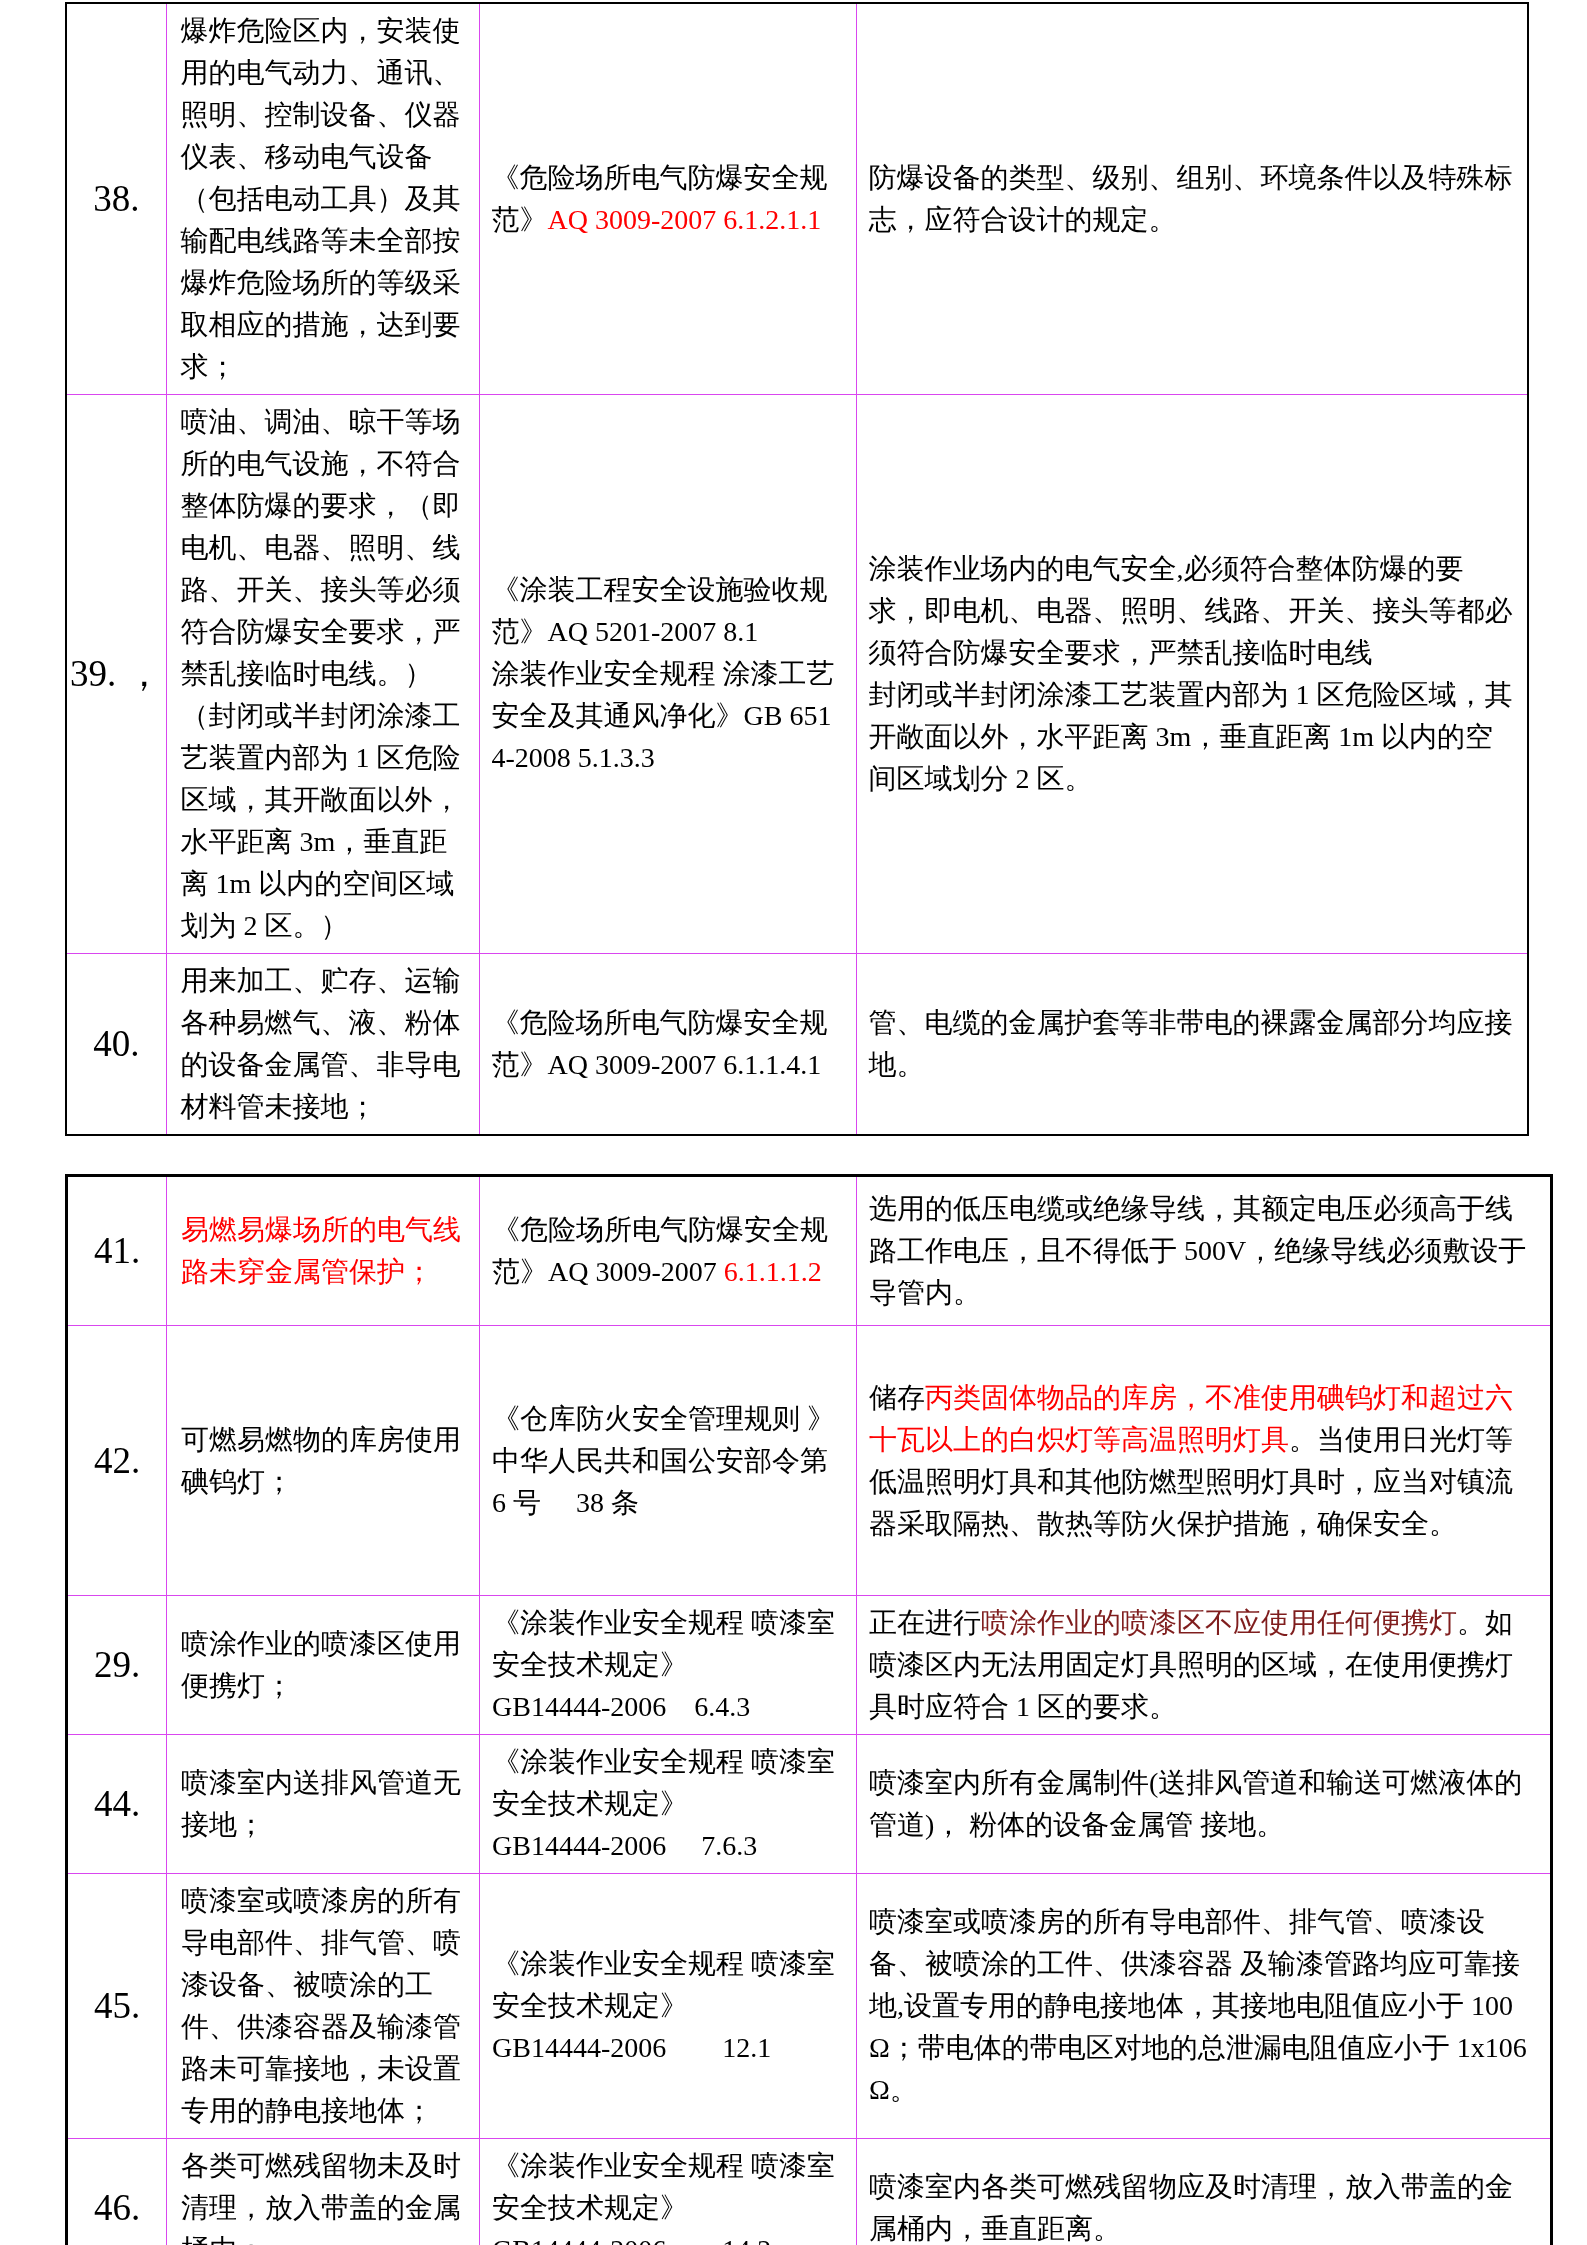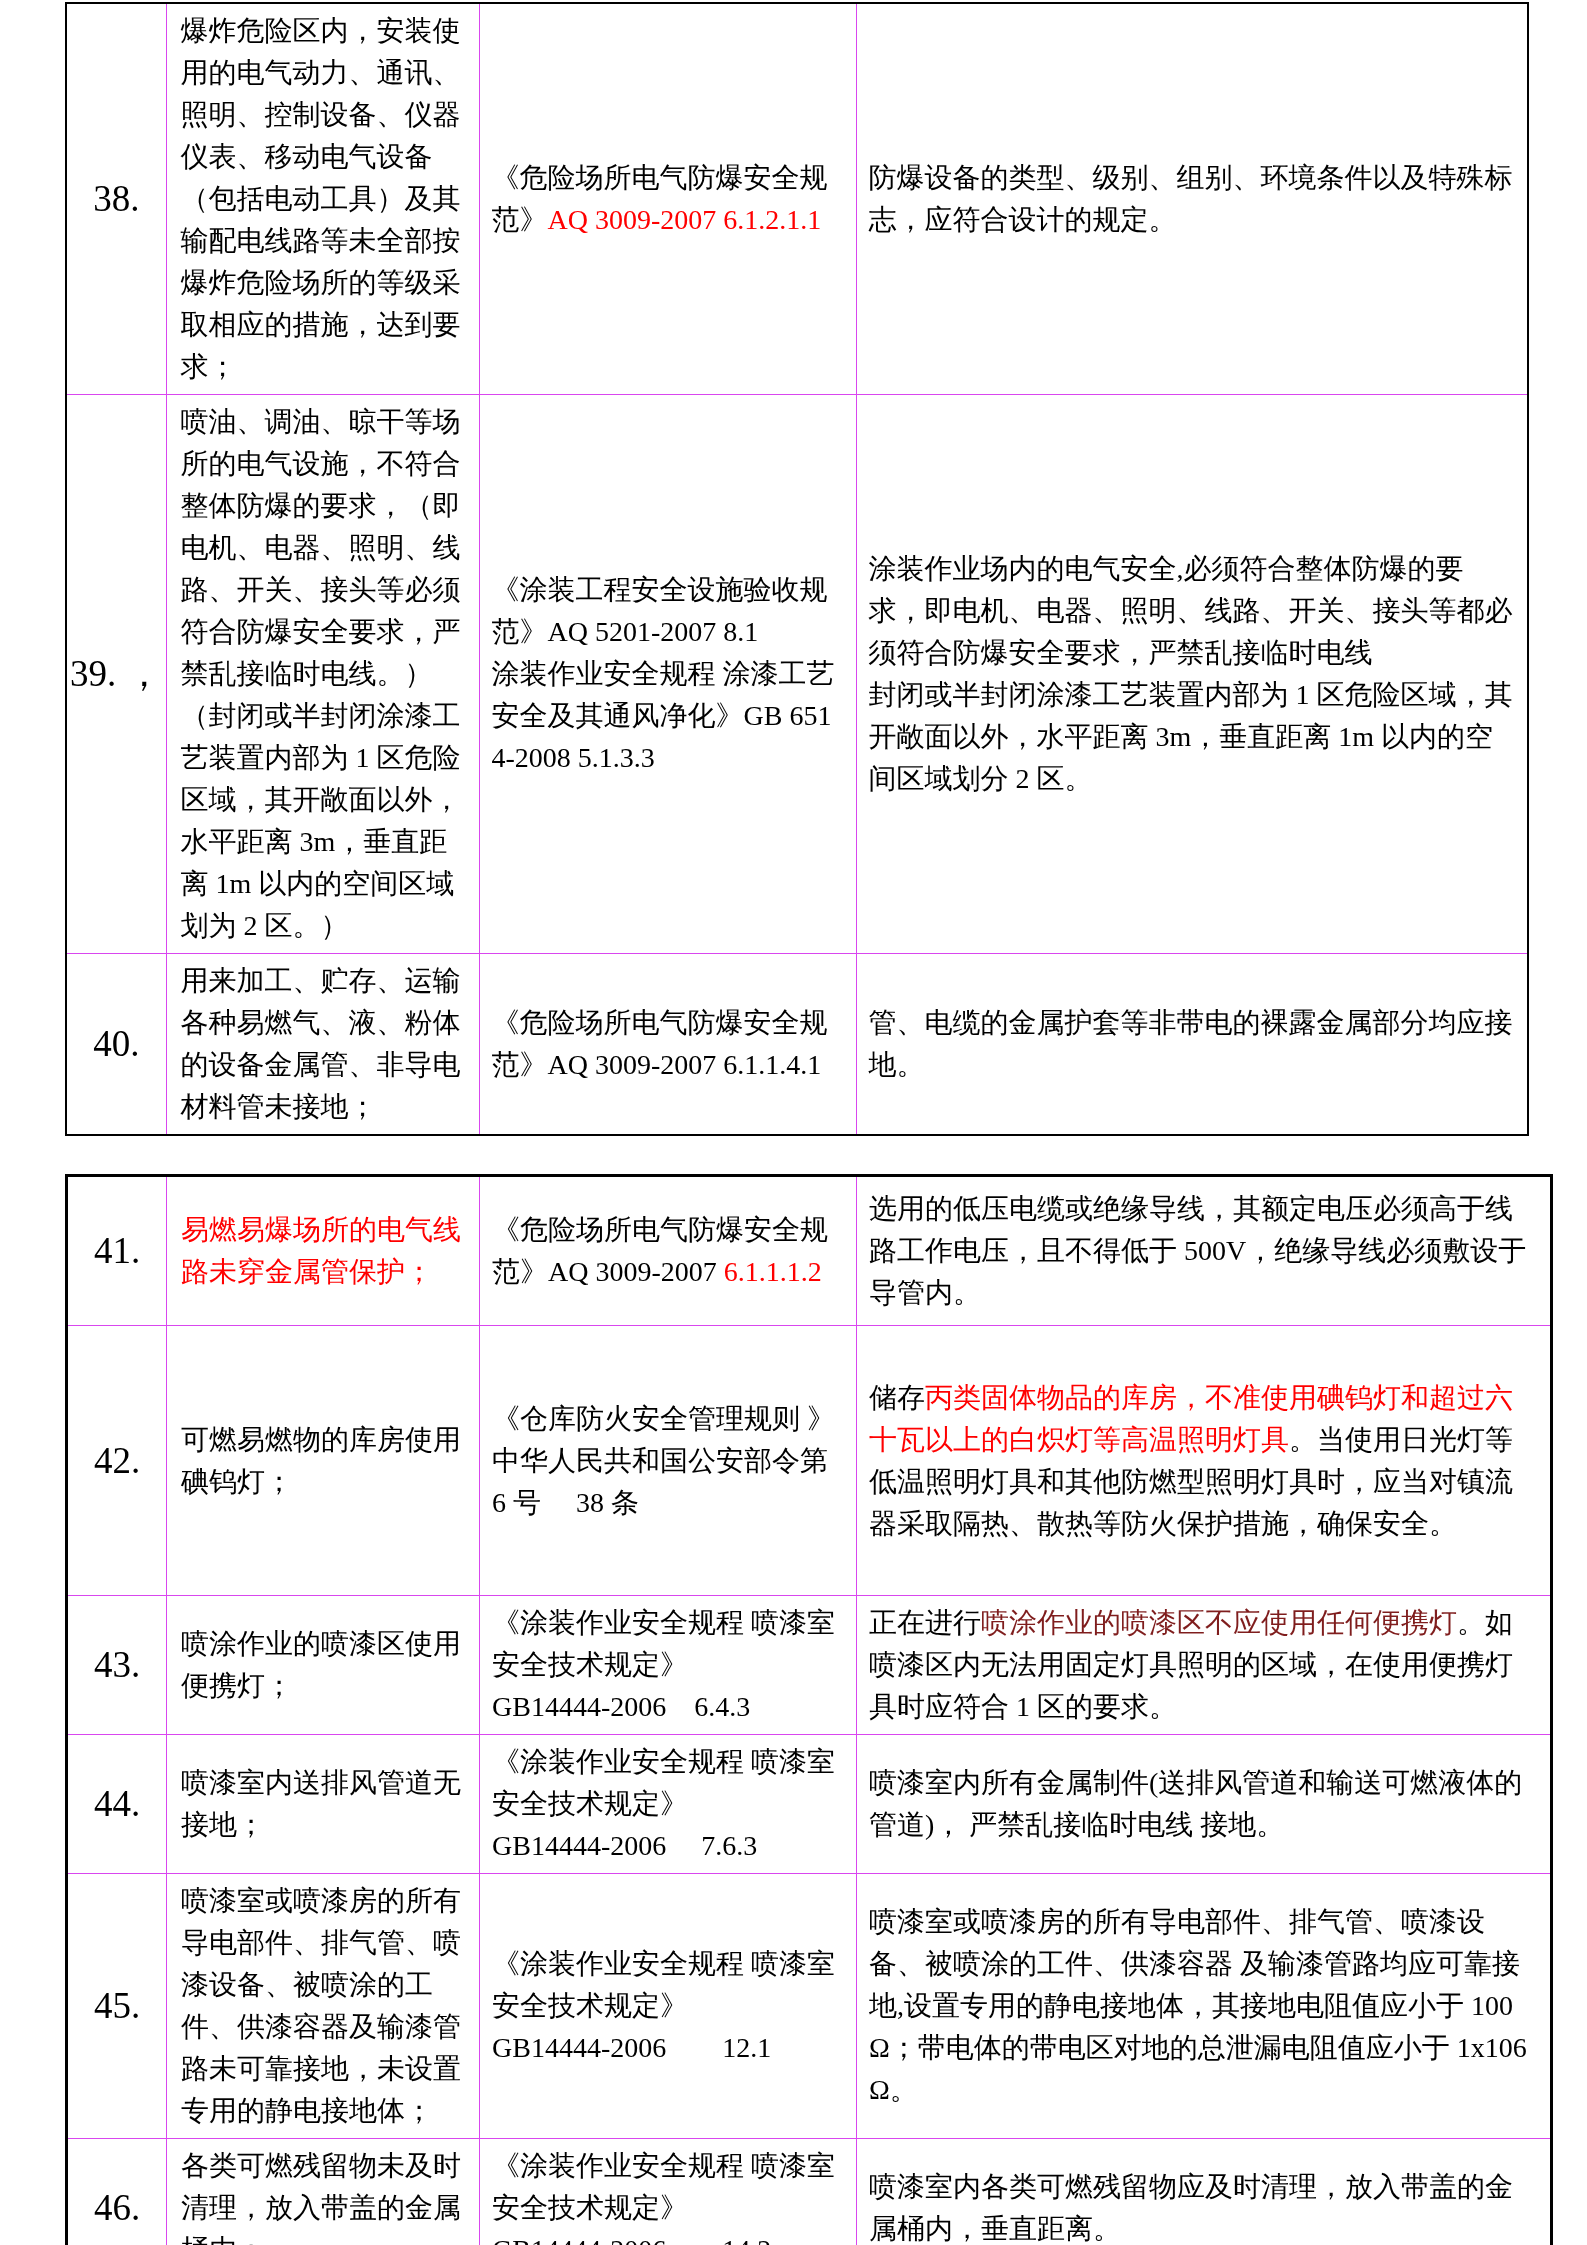--- a/index.html
+++ b/index.html
@@ -84,32 +84,32 @@
           <td class="c-basis"><span class="seg">《危险场所电气防爆安全规范》AQ 3009-2007 </span><span class="seg red" style="color: rgb(255, 0, 0);">6.1.1.1.2</span></td>
           <td class="c-req"><span class="seg">选用的低压电缆或绝缘导线，其额定电压必须高于线路工作电压，且不得低于 500V，绝缘导线必须敷设于导管内。</span></td>
         </tr>
         <tr style="height: 270px;">
           <td class="c-num">42.</td>
           <td class="c-issue"><span class="seg">可燃易燃物的库房使用碘钨灯；</span></td>
           <td class="c-basis"><span class="seg">《仓库防火安全管理规则 》中华人民共和国公安部令第 6 号　 38 条</span></td>
           <td class="c-req"><span class="seg">储存</span><span class="seg red" style="color: rgb(255, 0, 0);">丙类固体物品的库房，不准使用碘钨灯和超过六十瓦以上的白炽灯等高温照明灯具</span><span class="seg">。当使用日光灯等低温照明灯具和其他防燃型照明灯具时，应当对镇流器采取隔热、散热等防火保护措施，确保安全。</span></td>
         </tr>
         <tr style="height: 138px;">
-          <td class="c-num">43.</td>
+          <td class="c-num">29.</td>
           <td class="c-issue"><span class="seg">喷涂作业的喷漆区使用便携灯；</span></td>
           <td class="c-basis"><span class="seg">《涂装作业安全规程 喷漆室安全技术规定》
 GB14444-2006　6.4.3</span></td>
           <td class="c-req"><span class="seg">正在进行</span><span class="seg red" style="color: #7f1d1d;">喷涂作业的喷漆区不应使用任何便携灯</span><span class="seg">。如喷漆区内无法用固定灯具照明的区域，在使用便携灯具时应符合 1 区的要求。</span></td>
         </tr>
         <tr style="height: 128px;">
           <td class="c-num">44.</td>
           <td class="c-issue"><span class="seg">喷漆室内送排风管道无接地；</span></td>
           <td class="c-basis"><span class="seg">《涂装作业安全规程 喷漆室安全技术规定》
 GB14444-2006　 7.6.3</span></td>
-          <td class="c-req"><span class="seg">喷漆室内所有金属制件(送排风管道和输送可燃液体的管道)，  严禁乱接临时电线 接地。</span></td>
+          <td class="c-req"><span class="seg">喷漆室内所有金属制件(送排风管道和输送可燃液体的管道)，  粉体的设备金属管 接地。</span></td>
         </tr>
         <tr style="height: 244px;">
           <td class="c-num">45.</td>
           <td class="c-issue"><span class="seg">喷漆室或喷漆房的所有导电部件、排气管、喷漆设备、被喷涂的工件、供漆容器及输漆管路未可靠接地，未设置专用的静电接地体；</span></td>
           <td class="c-basis"><span class="seg">《涂装作业安全规程 喷漆室安全技术规定》
 GB14444-2006　　12.1</span></td>
           <td class="c-req"><span class="seg">喷漆室或喷漆房的所有导电部件、排气管、喷漆设备、被喷涂的工件、供漆容器 及输漆管路均应可靠接地,设置专用的静电接地体，其接地电阻值应小于 100Ω；带电体的带电区对地的总泄漏电阻值应小于 1x106Ω。</span></td>
         </tr>
         <tr style="height: 122px;">
           <td class="c-num">46.</td>

